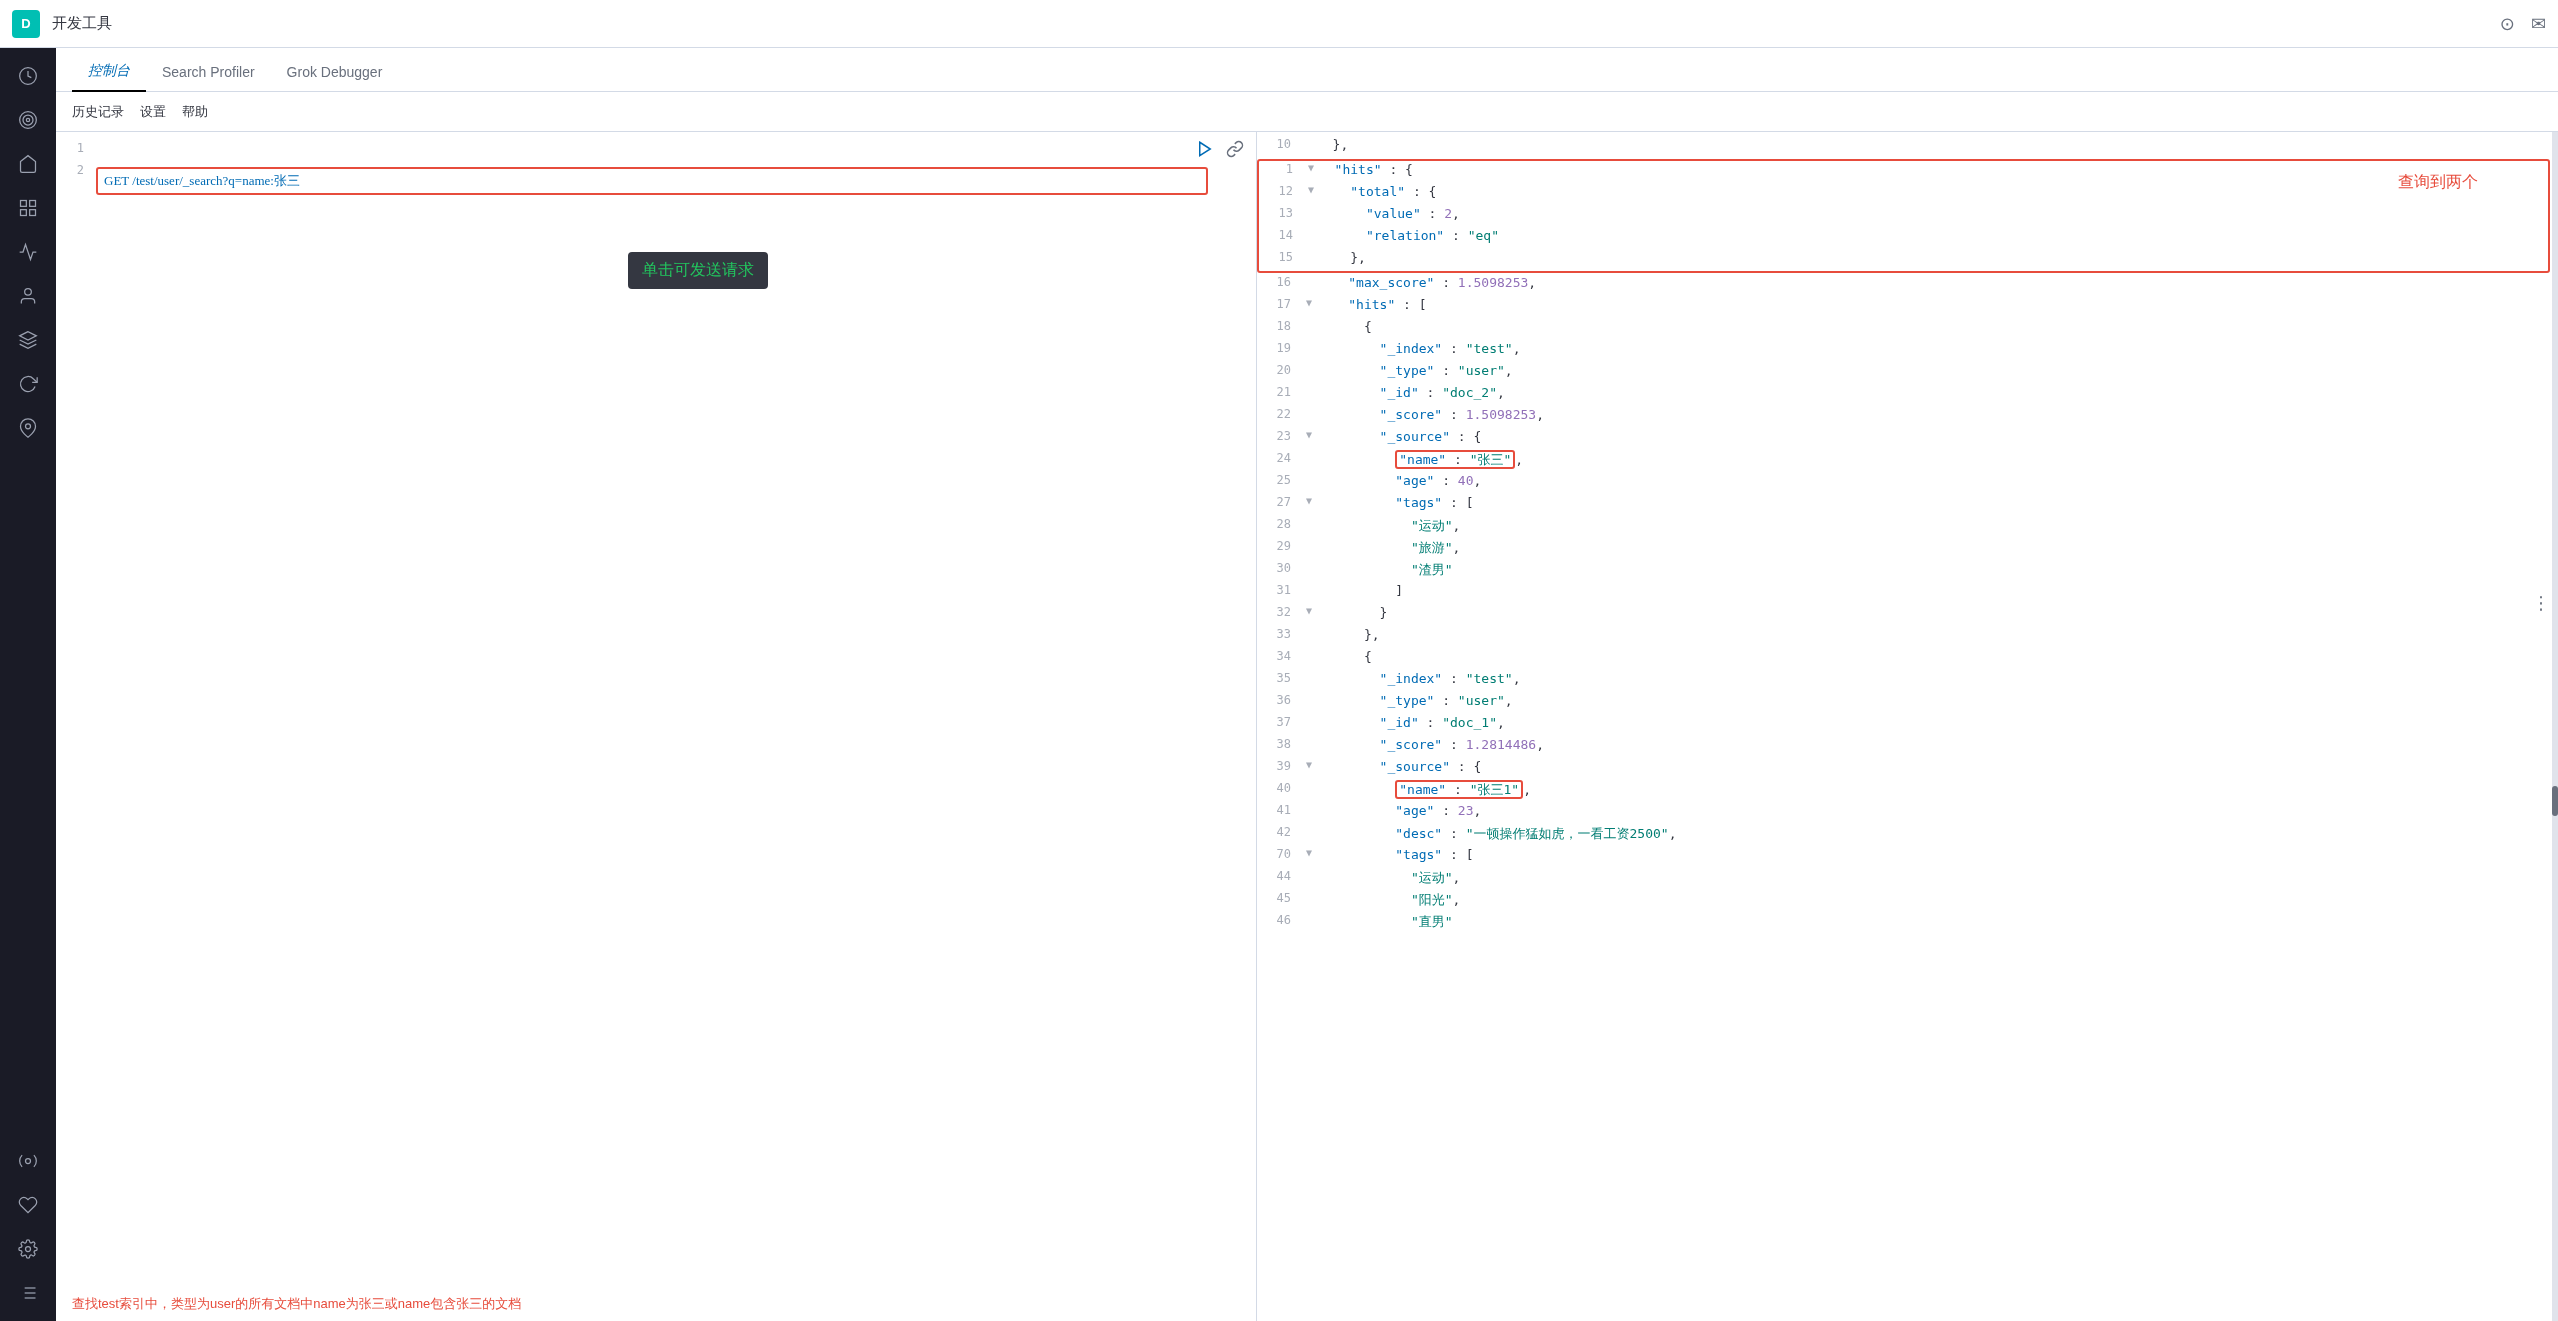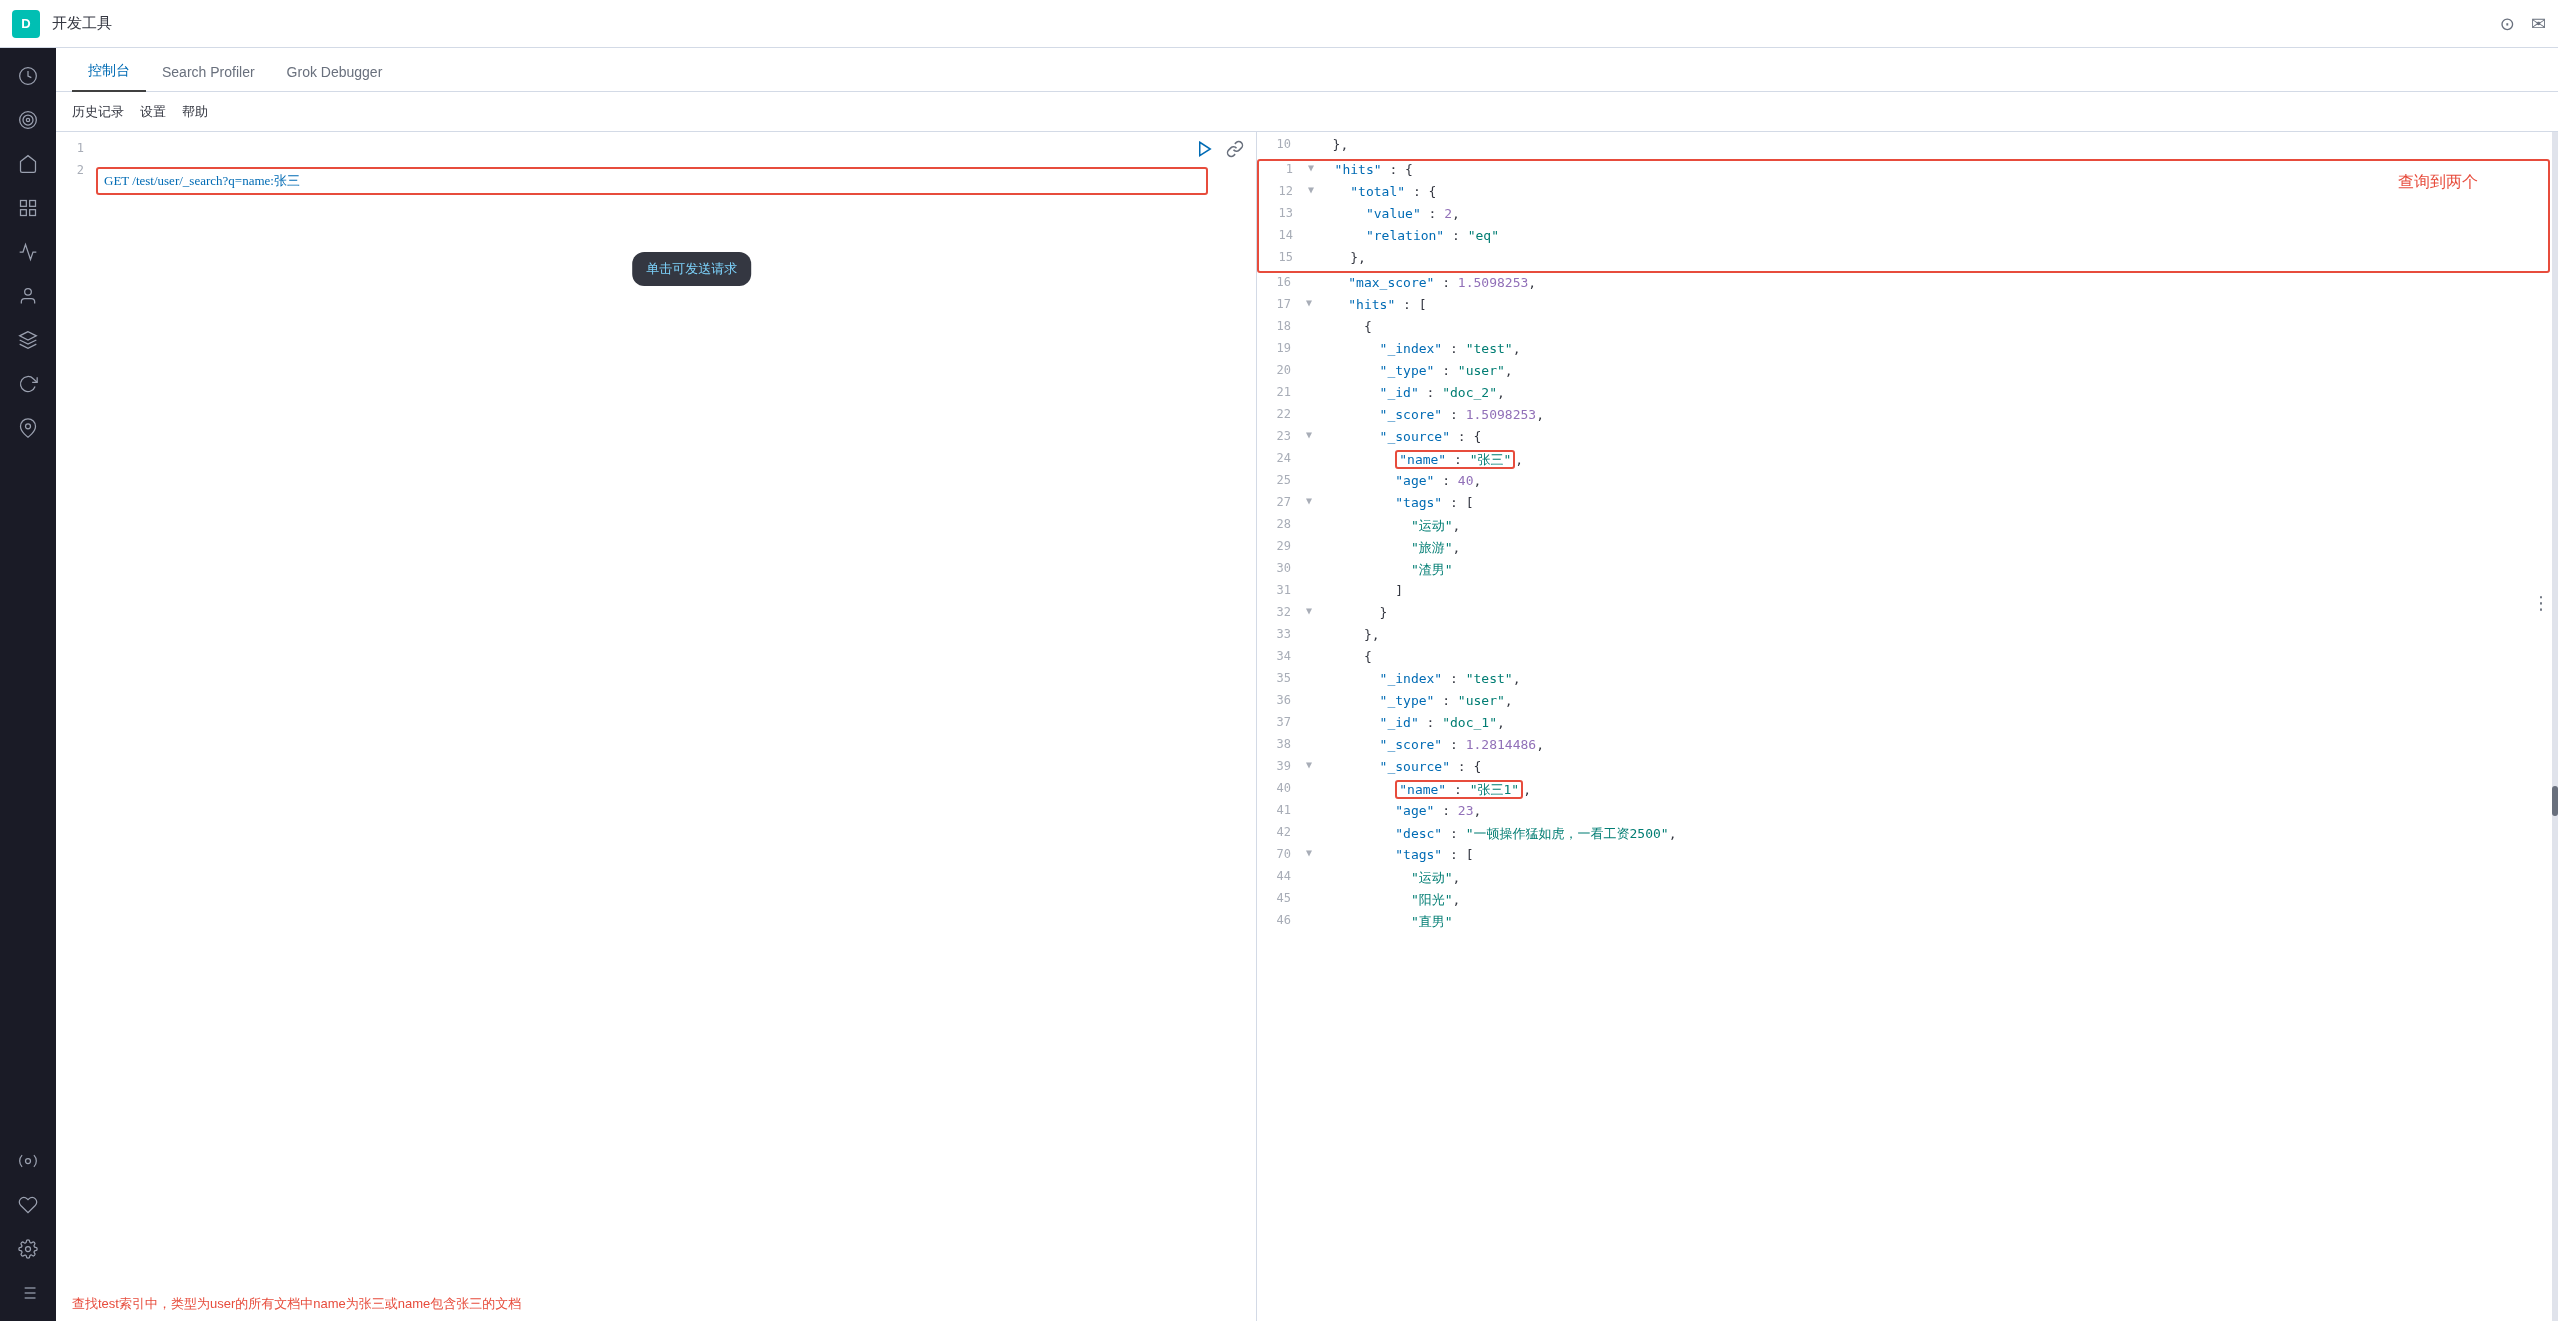--- a/index.html
+++ b/index.html
@@ -89,22 +89,23 @@
     .tab-item {
       padding: 10px 16px;
       font-size: 14px;
       color: #69707d;
       cursor: pointer;
       border-bottom: 2px solid transparent;
       margin-bottom: -1px;
     }
     .tab-item.active {
       color: #006bb4;
-      border-bottom: 2px solid #404040;
+      border-bottom: 2px solid #000000;
       font-weight: 500;
+      font-style: italic;
     }
 
     
     .toolbar {
       background: #fff;
       border-bottom: 1px solid #d3dae6;
       display: flex;
       align-items: center;
       padding: 6px 16px;
       gap: 16px;
@@ -134,24 +135,24 @@
       overflow: hidden;
     }
 
     
     .tooltip {
       position: absolute;
       top: 120px;
       left: 50%;
       transform: translateX(-20%);
       background: #343741;
-      color: #7dd3fc;
+      color: #22c55e;
       padding: 8px 14px;
-      border-radius: 12px;
-      font-size: 13px;
+      border-radius: 4px;
+      font-size: 16px;
       z-index: 10;
       white-space: nowrap;
     }
 
     
     .code-editor {
       flex: 1;
       padding: 8px 0;
       font-family: "Consolas", "Monaco", monospace;
       font-size: 13px;

